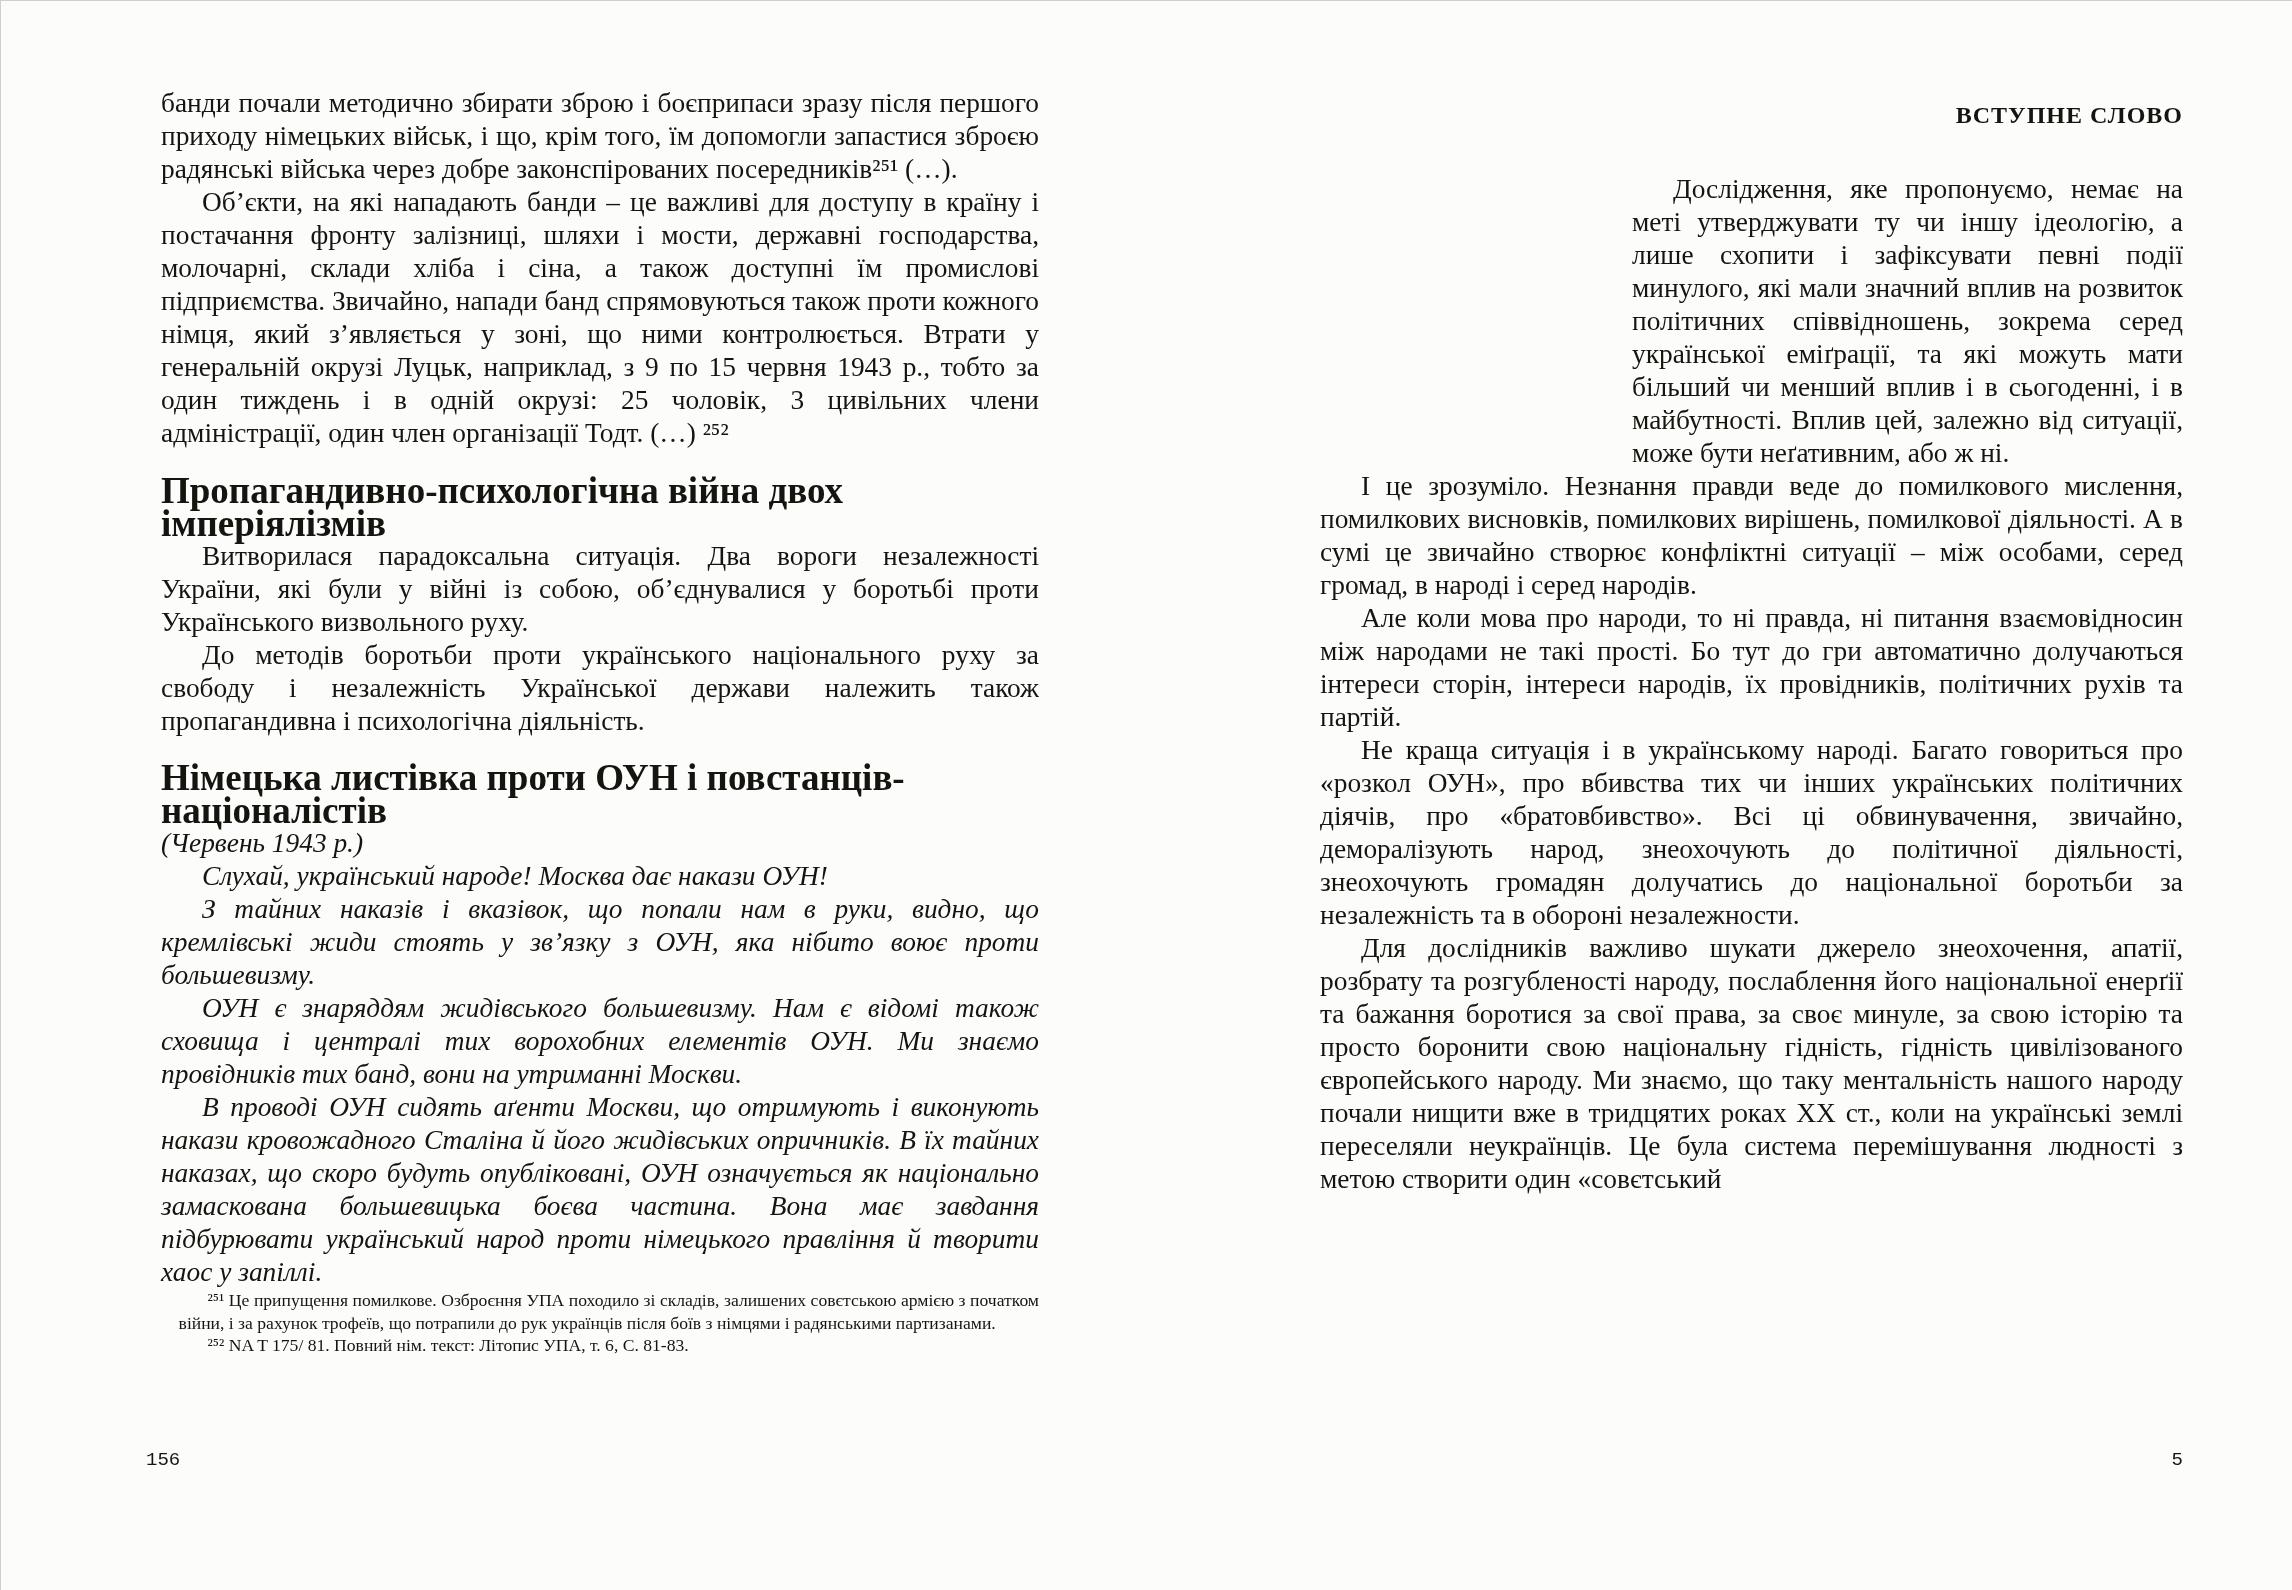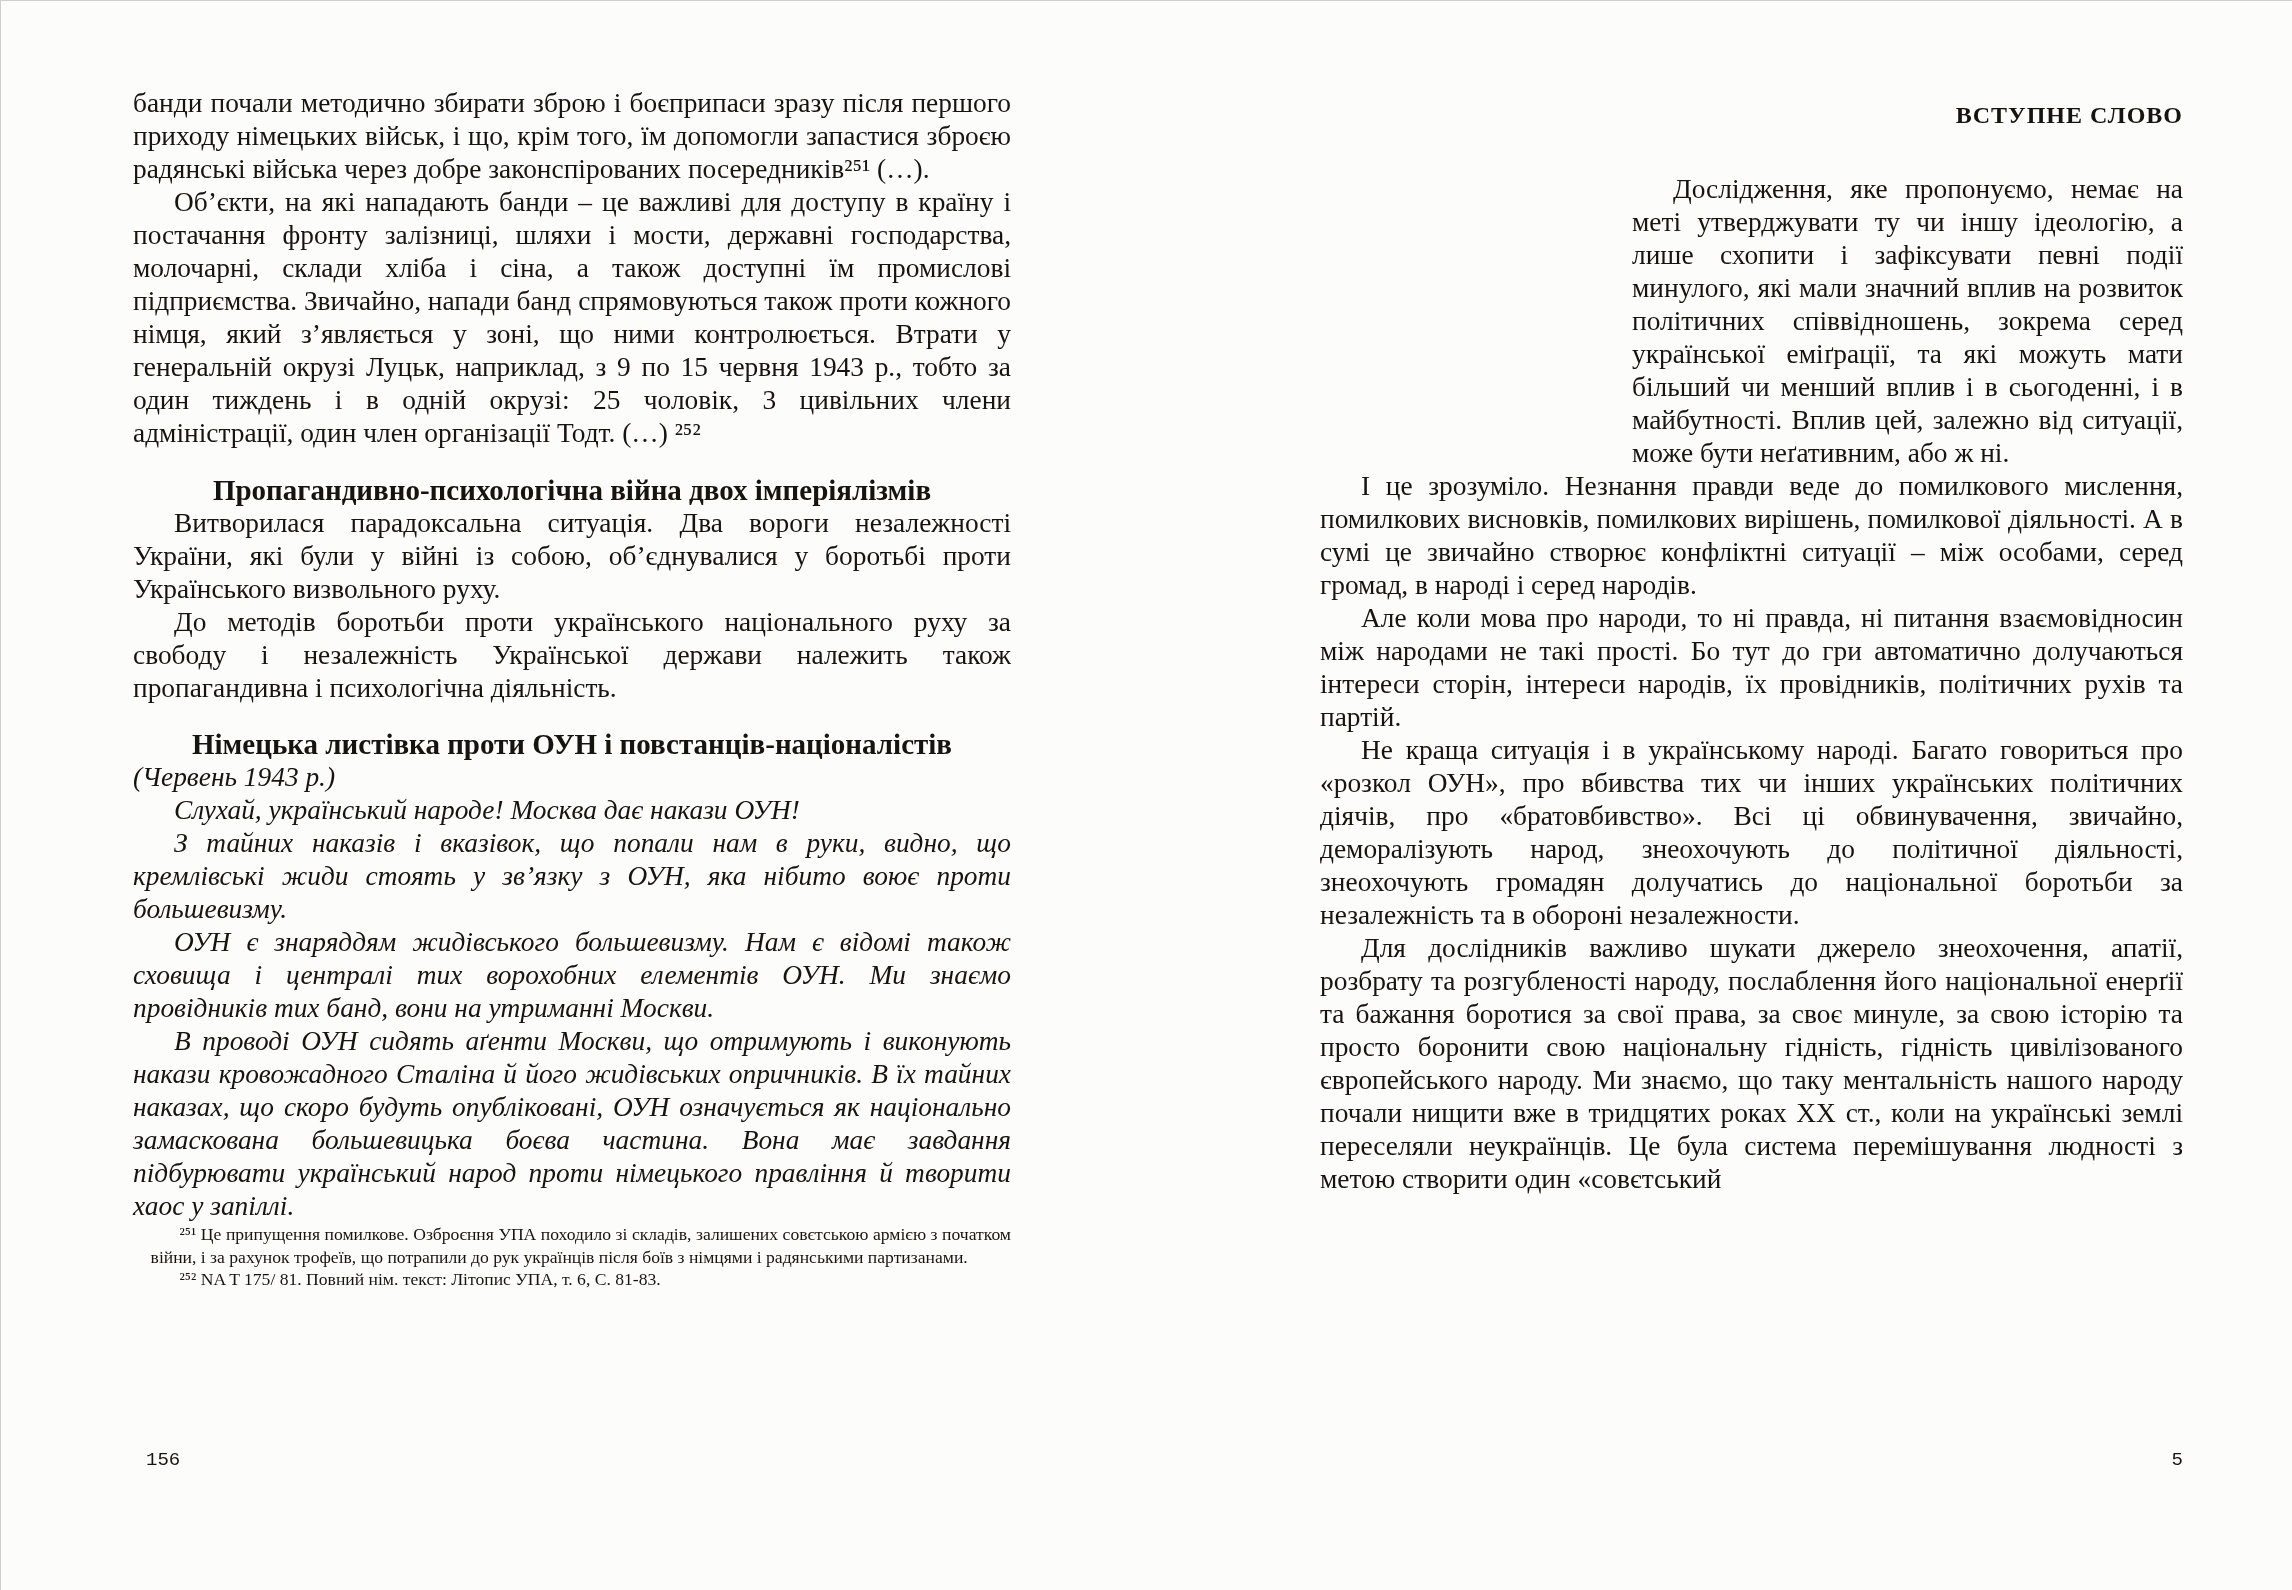--- a/index.html
+++ b/index.html
@@ -15,44 +15,44 @@
     border: 1px solid #cfcfcf;
     overflow: hidden;
     font-family: "Liberation Serif", "DejaVu Serif", serif;
     color: #16140f;
   }
   .page {
     position: absolute;
     top: 86px;
   }
   .page-left {
-    left: 132px;
+    left: 160px;
     width: 878px;
     font-family: Liberation Serif, serif;
   }
   .page-right {
     left: 1319px;
     width: 863px;
   }
   .page p {
     margin: 0;
     font-size: 27.4px;
     line-height: 33px;
     text-align: justify;
     text-indent: 41px;
   }
   .noindent {
     text-indent: 0 !important;
   }
   .heading {
     margin: 23.5px 0 0 0;
-    font-size: 29px;
+    font-size: 37px;
     line-height: 33px;
     font-weight: bold;
-    text-align: center;
+    text-align: left;
     text-indent: 0 !important;
   }
   .date-line {
     font-style: italic;
     text-align: left;
     text-indent: 0 !important;
   }
   .italic {
     font-style: italic;
   }

